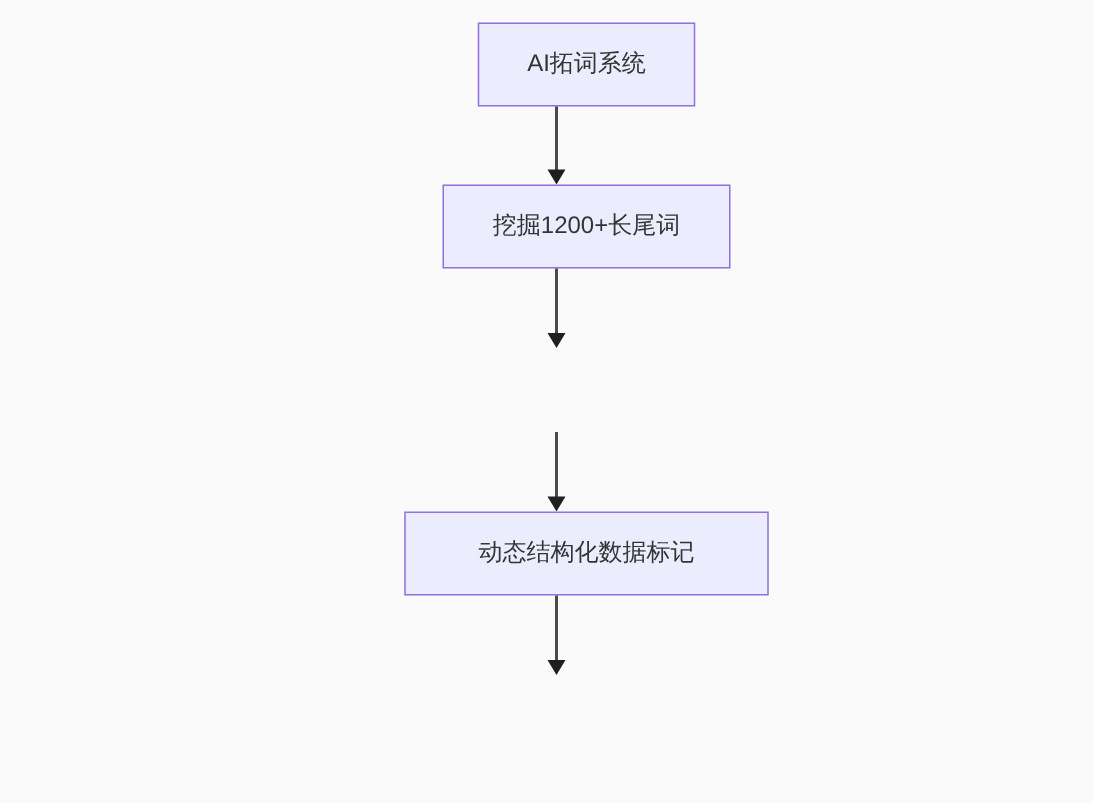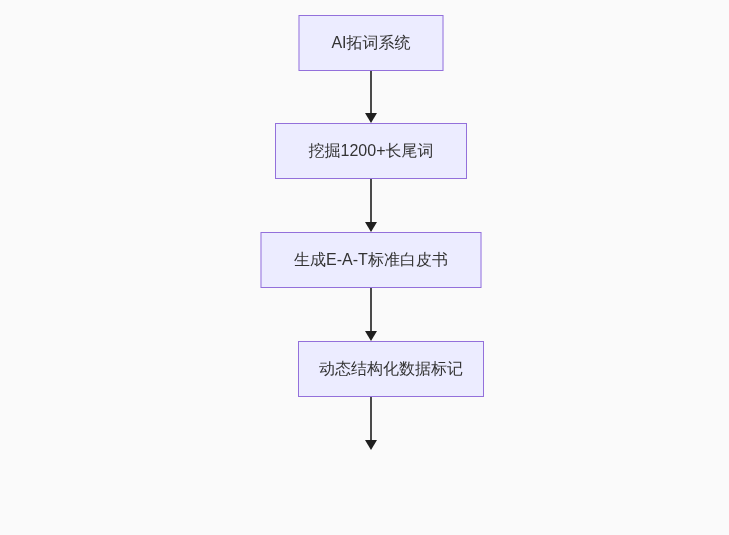--- a/index.html
+++ b/index.html
@@ -12,38 +12,38 @@
     overflow: hidden;
   }
   .canvas {
     position: relative;
     width: 729px;
     height: 535px;
     background: #fafafa;
   }
   .flow-node {
     position: absolute;
-    left: 371px;
+    left: 391px;
     transform: translateX(-50%);
     height: 56px;
     box-sizing: border-box;
     background: #ECECFF;
     border: 1.5px solid #9370DB;
     display: flex;
     align-items: center;
     justify-content: center;
     color: #333333;
     font-size: 16px;
     line-height: 1;
     white-space: nowrap;
   }
   .node-1 { top: 15px;  width: 145px; }
   .node-2 { top: 123px; width: 192px; }
   .node-3 { top: 232px; width: 221px; }
-  .node-4 { top: 341px; width: 186px; margin-left: 20px; }
+  .node-4 { top: 341px; width: 243px; }
   .node-5 { top: 450px; width: 236px; }
 
   .edge {
     position: absolute;
     left: 371px;
     transform: translateX(-50%);
     width: 14px;
   }
   .edge-1 { top: 71px;  height: 52px; }
   .edge-2 { top: 179px; height: 53px; }
@@ -86,23 +86,20 @@
 
   <div class="flow-node node-2">
     <span>挖掘1200+长尾词</span>
   </div>
 
   <div class="edge edge-2">
     <div class="edge-line"></div>
     <div class="arrowhead"></div>
   </div>
 
-  <div class="flow-node node-3">
-    <span>生成E-A-T标准白皮书</span>
-  </div>
 
   <div class="edge edge-3">
     <div class="edge-line"></div>
     <div class="arrowhead"></div>
   </div>
 
   <div class="flow-node node-4">
     <span>动态结构化数据标记</span>
   </div>
 

